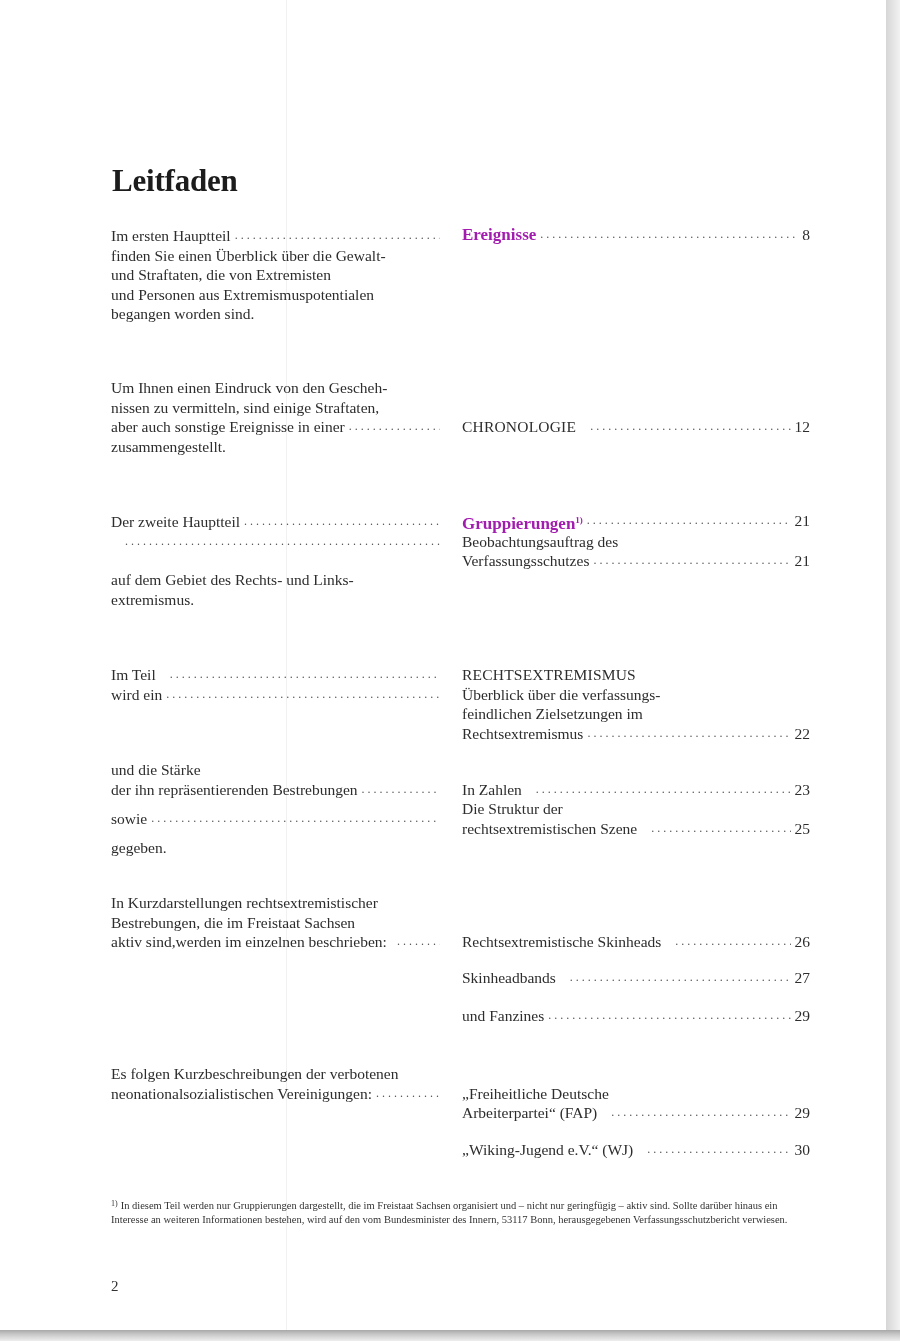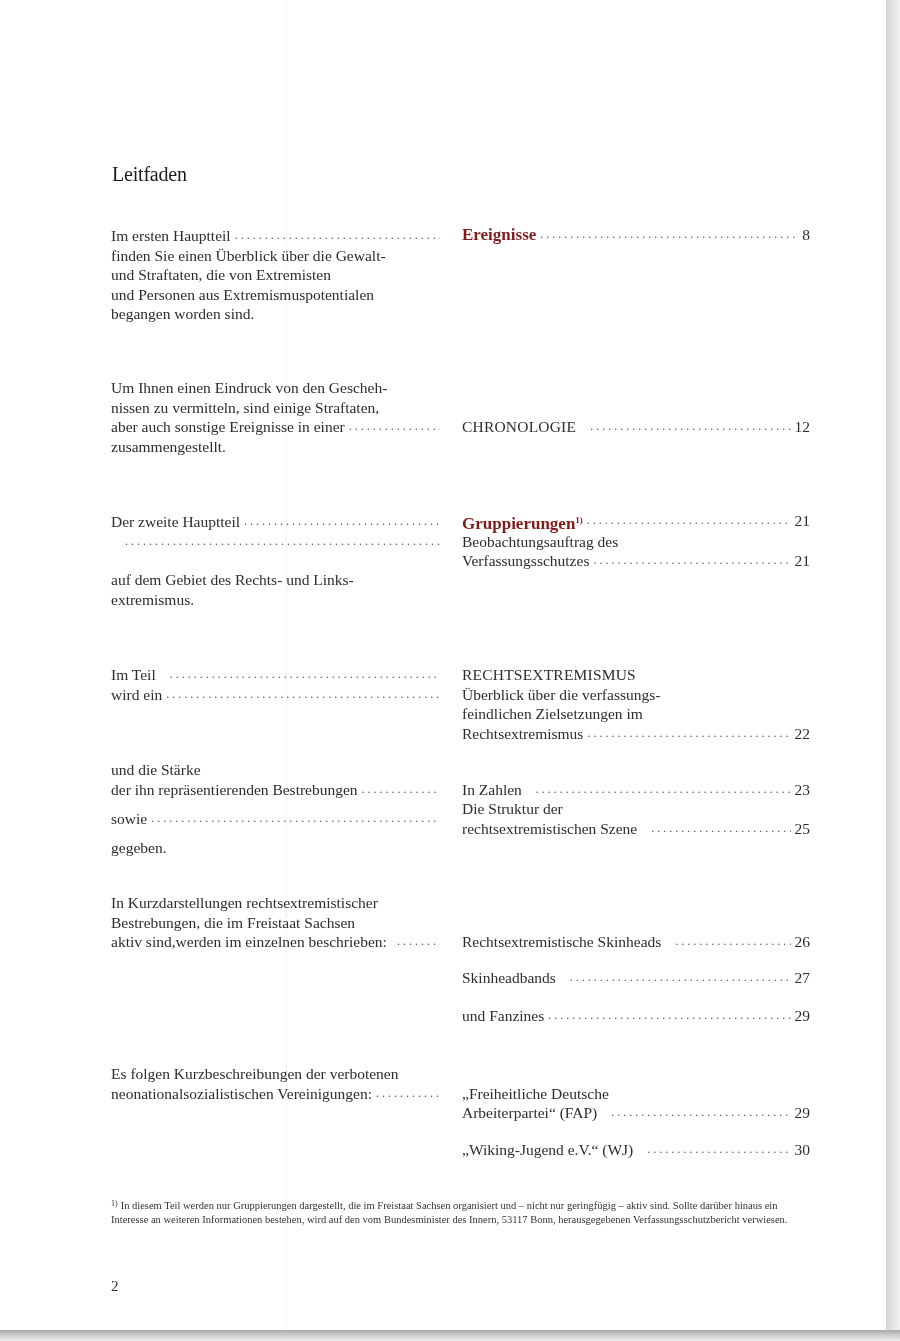--- a/index.html
+++ b/index.html
@@ -37,22 +37,22 @@
     .fold {
       position: absolute;
       left: 286px; top: 0;
       width: 1px; height: 1330px;
       background: #f1f1f1;
     }
     h1 {
       position: absolute;
       left: 112px; top: 163px;
       margin: 0;
-      font-size: 20px;
-      font-weight: normal;
+      font-size: 31px;
+      font-weight: bold;
       color: #1c1c1c;
       letter-spacing: -0.2px;
     }
     .line {
       position: absolute;
       font-size: 15.5px;
       line-height: 19.5px;
       white-space: nowrap;
       color: #2d2d2d;
     }
@@ -83,21 +83,21 @@
       overflow: hidden;
       color: #555;
       letter-spacing: 2.2px;
       margin: 0 4px;
       font-size: 12px;
     }
     .dots::before {
       content: ". . . . . . . . . . . . . . . . . . . . . . . . . . . . . . . . . . . . . . . . . . . . . . . . . . . . . . . . . . . . . . . . . . . . . . . . . . . . . . . .";
       letter-spacing: 0;
     }
-    .bold { font-weight: bold; font-size: 17px; color: #7f1d1d; }
+    .bold { font-weight: bold; font-size: 17px; color: #a21caf; }
     .caps { letter-spacing: 0.2px; }
     .page-num { color: #2d2d2d; }
     sup { font-size: 9px; vertical-align: 6px; }
     .footnote {
       position: absolute;
       left: 111px; top: 1197px;
       width: 705px;
       font-size: 10.5px;
       line-height: 13.5px;
       color: #333;

